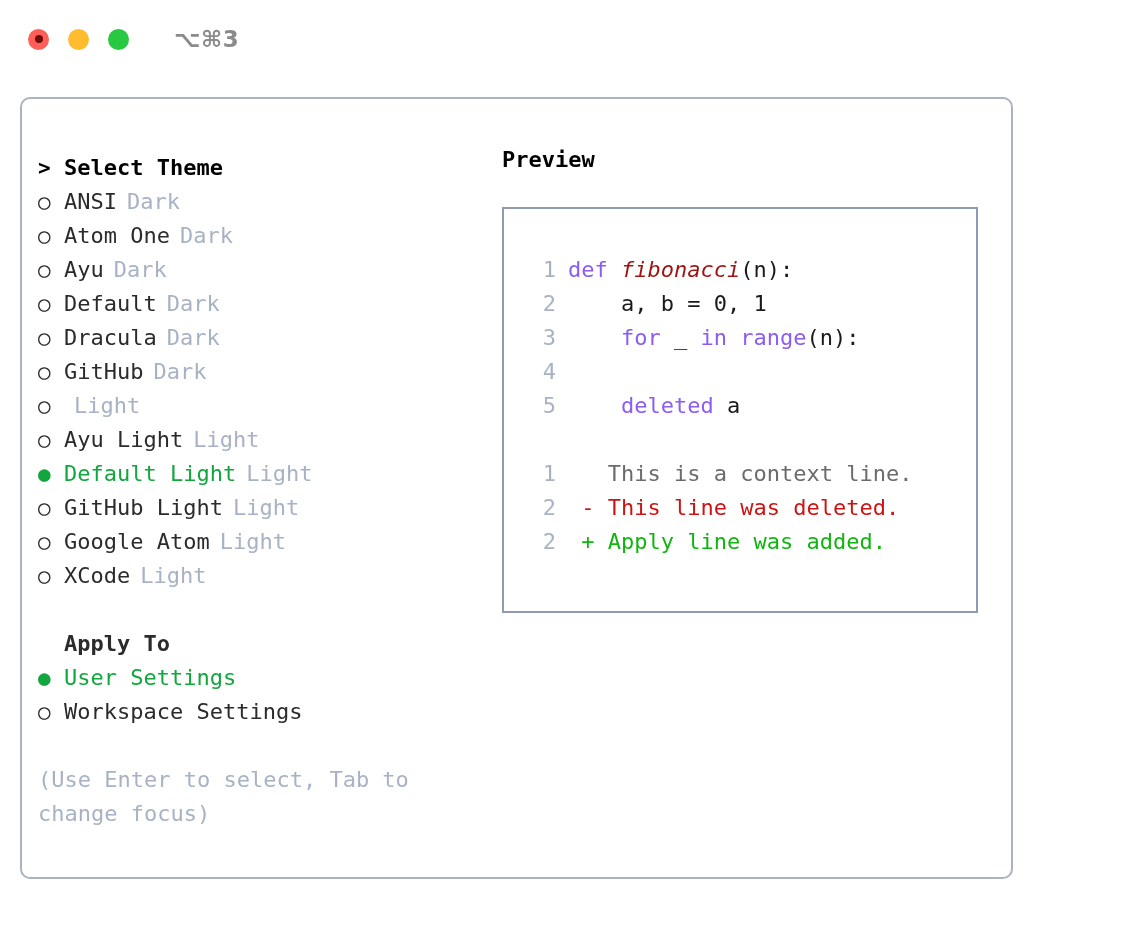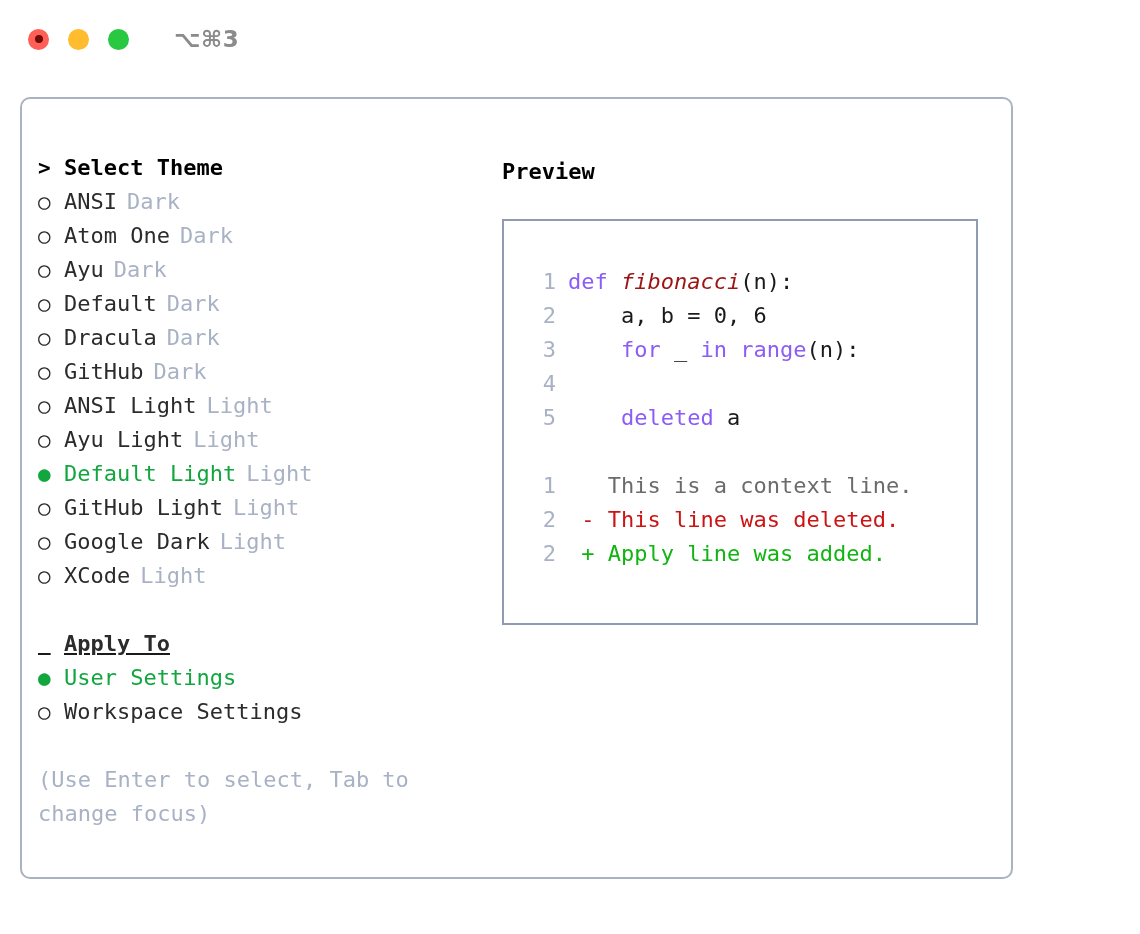--- a/index.html
+++ b/index.html
@@ -119,37 +119,36 @@
     color: #000000;
   }
   #list-header .marker { color: #000000; font-weight: bold; }
   #list-header .label  { color: #000000; font-weight: bold; }
 
   .spacer-row { height: 34px; }
 
   #apply-header {
     color: #1a1a1a;
     font-weight: bold;
-    text-decoration: underline;
   }
   #apply-header .marker { color: transparent; }
 
   #hint {
     margin-top: 34px;
     font-size: 22px;
     line-height: 34px;
     color: #a8b2c4;
     width: 420px;
   }
 
   
   #right-col {
     position: absolute;
     left: 480px;
-    top: 56px;
+    top: 44px;
     width: 490px;
   }
   #preview-title {
     font-size: 22px;
     font-weight: bold;
     color: #000000;
     line-height: 34px;
   }
   #preview-box {
     margin-top: 30px;
@@ -230,41 +229,40 @@
             <span class="label">Dracula</span>
             <span class="tag">Dark</span>
           </div>
           <div class="row">
             <span class="marker">○</span>
             <span class="label">GitHub</span>
             <span class="tag">Dark</span>
           </div>
           <div class="row">
             <span class="marker">○</span>
-            <span class="label">ANSI Light</span>
             <span class="tag">Light</span>
           </div>
           <div class="row">
             <span class="marker">○</span>
             <span class="label">Ayu Light</span>
             <span class="tag">Light</span>
           </div>
           <div class="row">
             <span class="marker sel">●</span>
             <span class="label sel">Default Light</span>
             <span class="tag">Light</span>
           </div>
           <div class="row">
             <span class="marker">○</span>
             <span class="label">GitHub Light</span>
             <span class="tag">Light</span>
           </div>
           <div class="row">
             <span class="marker">○</span>
-            <span class="label">Google Dark</span>
+            <span class="label">Google Atom</span>
             <span class="tag">Light</span>
           </div>
           <div class="row">
             <span class="marker">○</span>
             <span class="label">XCode</span>
             <span class="tag">Light</span>
           </div>
         </div>
 
       <div class="spacer-row"></div>
@@ -286,21 +284,21 @@
         </div>
 
       <div id="hint">(Use Enter to select, Tab to change focus)</div>
     </div>
 
     <div id="right-col">
       <div id="preview-title">Preview</div>
       <div id="preview-box">
         <div id="code-block">
             <div class="code-line"><span class="ln">1</span><span class="code-text"><span class="kw">def </span><span class="fn">fibonacci</span><span>(n):</span></span></div>
-            <div class="code-line"><span class="ln">2</span><span class="code-text"><span>    a, b = 0, 6</span></span></div>
+            <div class="code-line"><span class="ln">2</span><span class="code-text"><span>    a, b = 0, 1</span></span></div>
             <div class="code-line"><span class="ln">3</span><span class="code-text"><span>    </span><span class="kw">for</span><span> _ </span><span class="kw">in range</span><span>(n):</span></span></div>
             <div class="code-line"><span class="ln">4</span></div>
             <div class="code-line"><span class="ln">5</span><span class="code-text"><span>    </span><span class="kw">deleted</span><span> a</span></span></div>
           </div>
         <div class="blank-line"></div>
         <div id="diff-block">
             <div class="code-line"><span class="ln">1</span><span class="ctx">   This is a context line.</span></div>
             <div class="code-line"><span class="ln">2</span><span class="del"> - This line was deleted.</span></div>
             <div class="code-line"><span class="ln">2</span><span class="add"> + Apply line was added.</span></div>
           </div>

